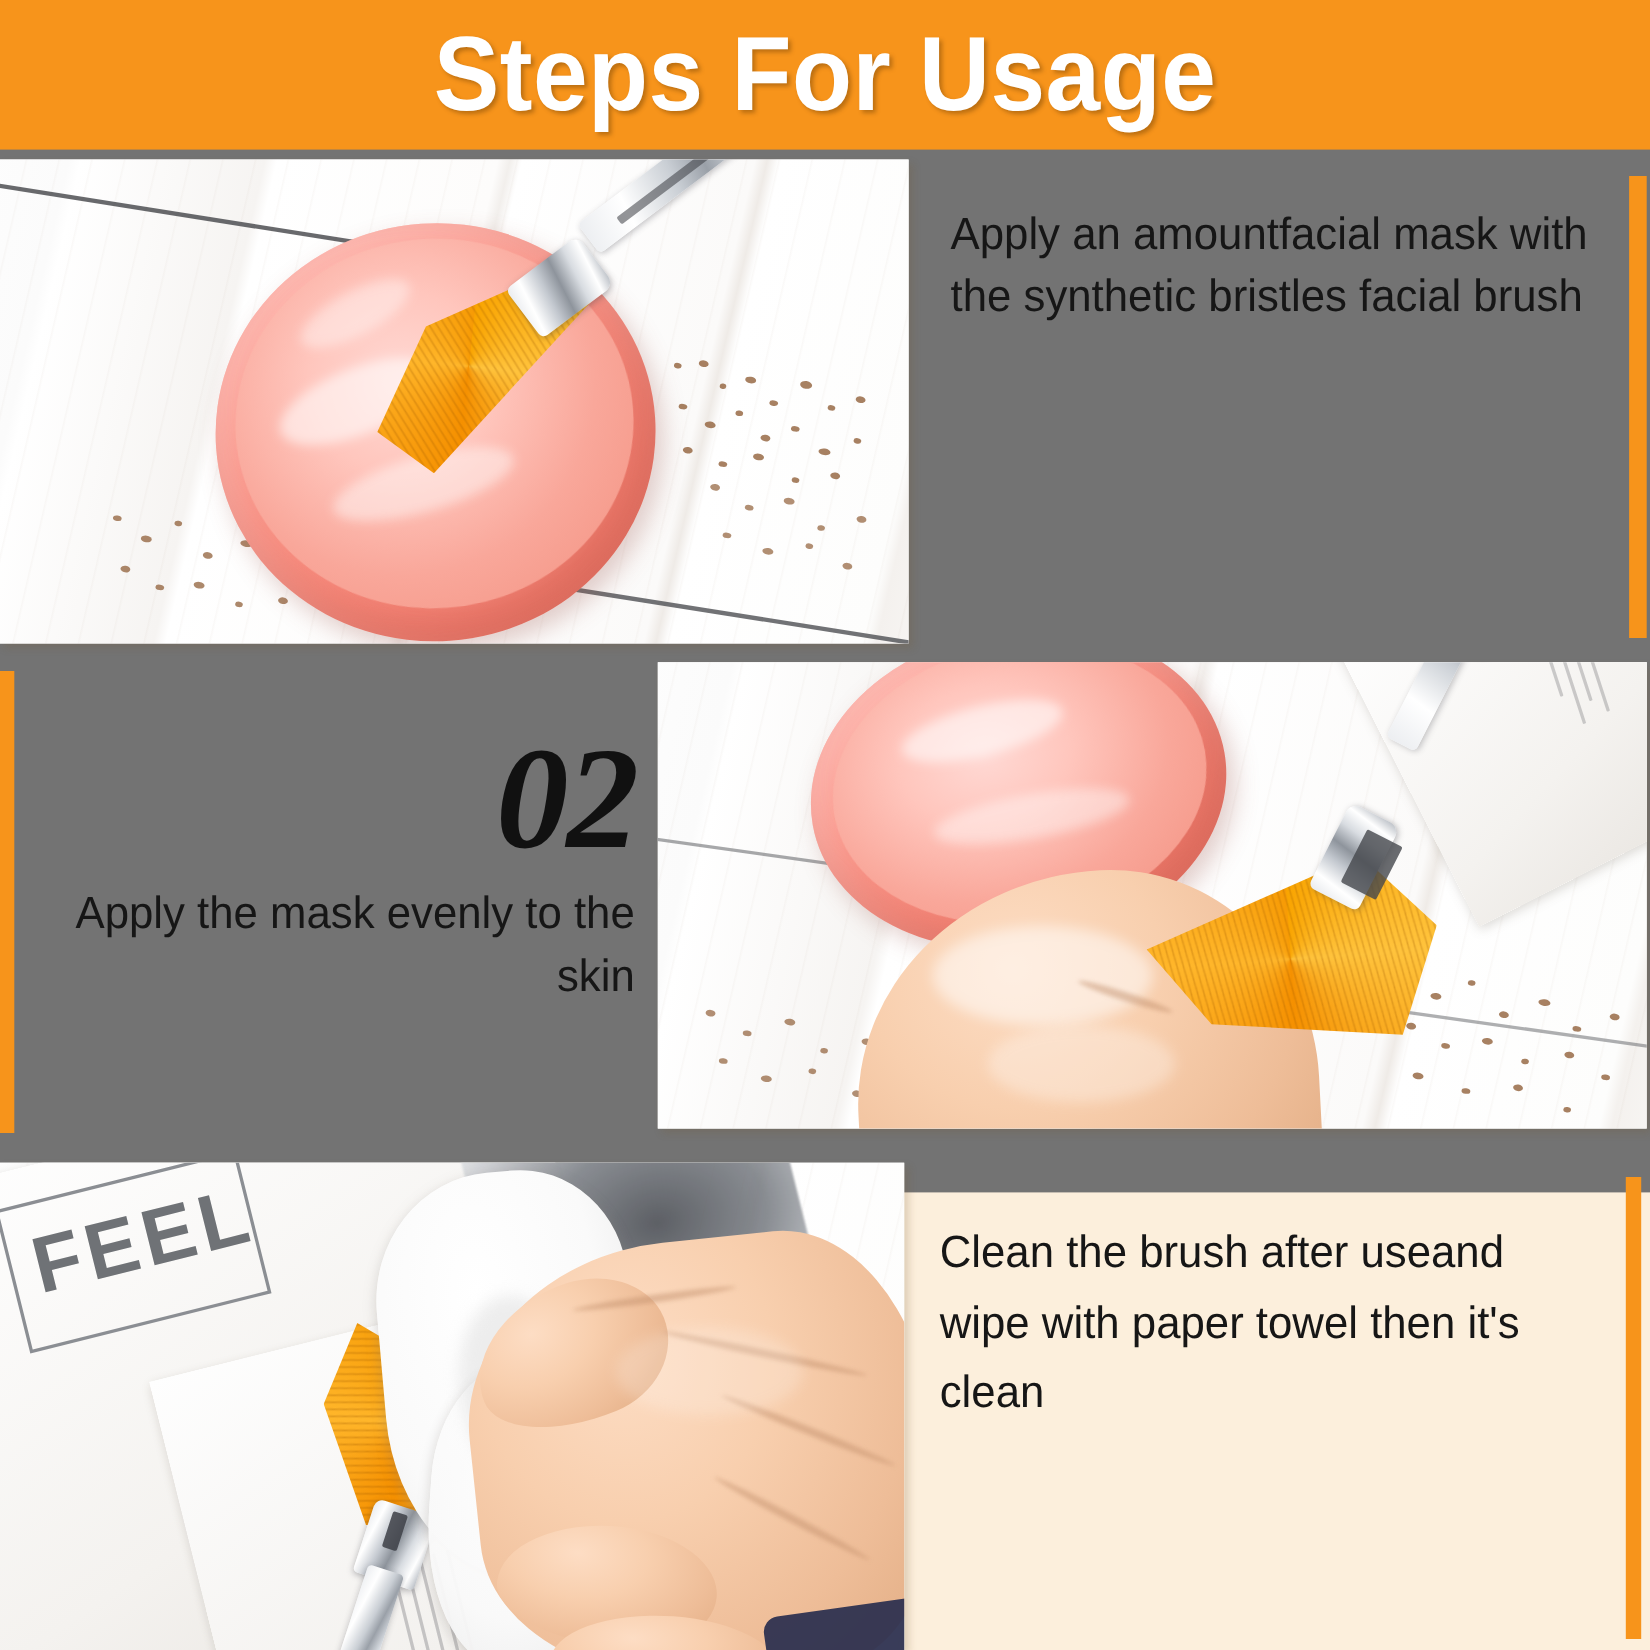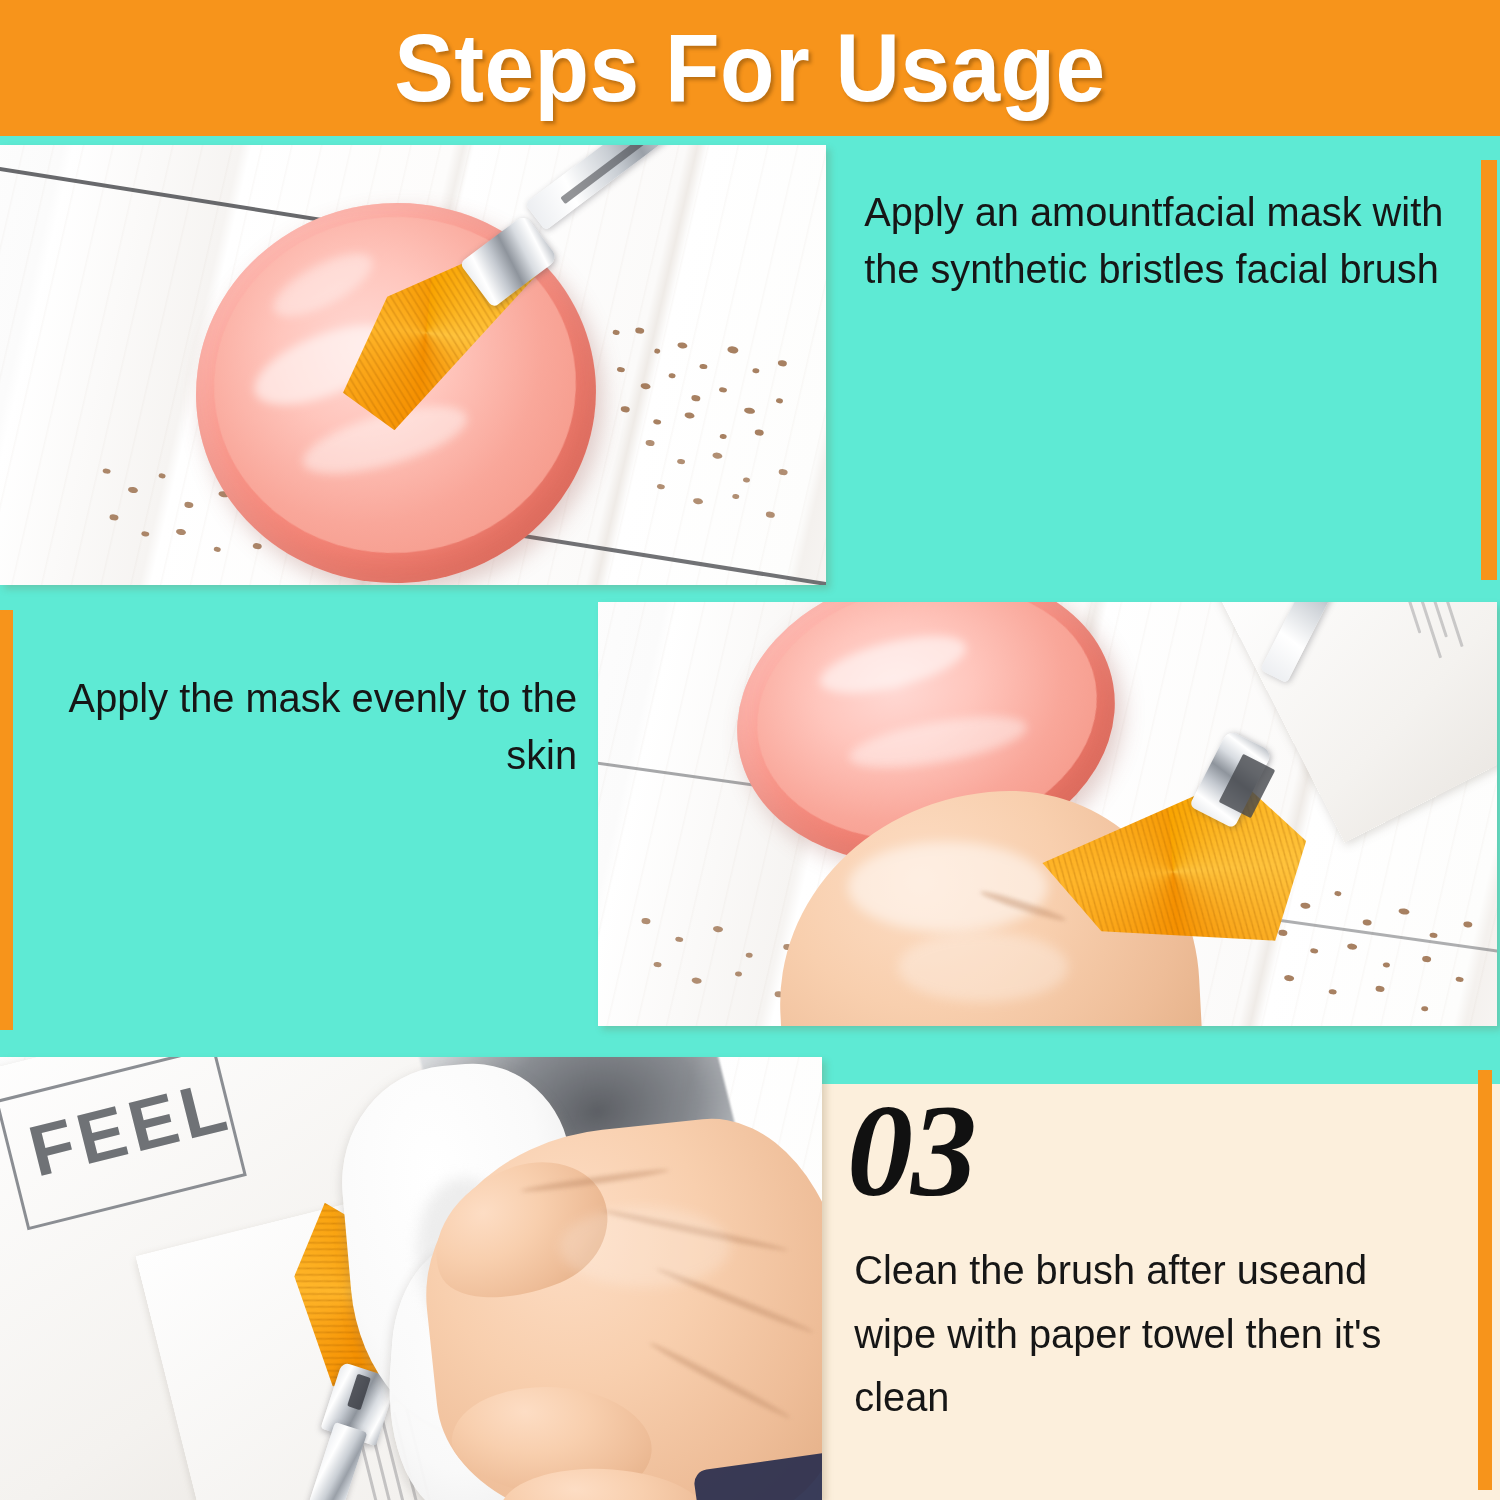--- a/index.html
+++ b/index.html
@@ -12,21 +12,21 @@
     width: 1500px;
     height: 1500px;
     overflow: hidden;
     font-family: "Liberation Sans", sans-serif;
   }
 
   #page {
     position: relative;
     width: 1500px;
     height: 1084px;
-    background: #5eead4;
+    background: #737373;
   }
 
   
   .header-banner {
     position: absolute;
     left: 0;
     top: 0;
     width: 1500px;
     height: 136px;
     background: #F7941B;
@@ -476,21 +476,21 @@
 
       <div style="position:absolute;left:700px;top:400px;width:200px;height:120px;background:#2e3150;transform:rotate(-8deg);opacity:.95;border-radius:14px 0 0 0;"></div>
     </div>
   </div>
 
   <div class="step-block" id="step-1">
     <div class="step-desc">Apply an amountfacial mask with the synthetic bristles facial brush</div>
   </div>
 
   <div class="step-block" id="step-2">
+    <div class="step-number">02</div>
     <div class="step-desc">Apply the mask evenly to the skin</div>
   </div>
 
   <div class="step-block" id="step-3">
-    <div class="step-number">03</div>
     <div class="step-desc">Clean the brush after useand wipe with paper towel then it's clean</div>
   </div>
 
 </div>
 
 </body></html>

